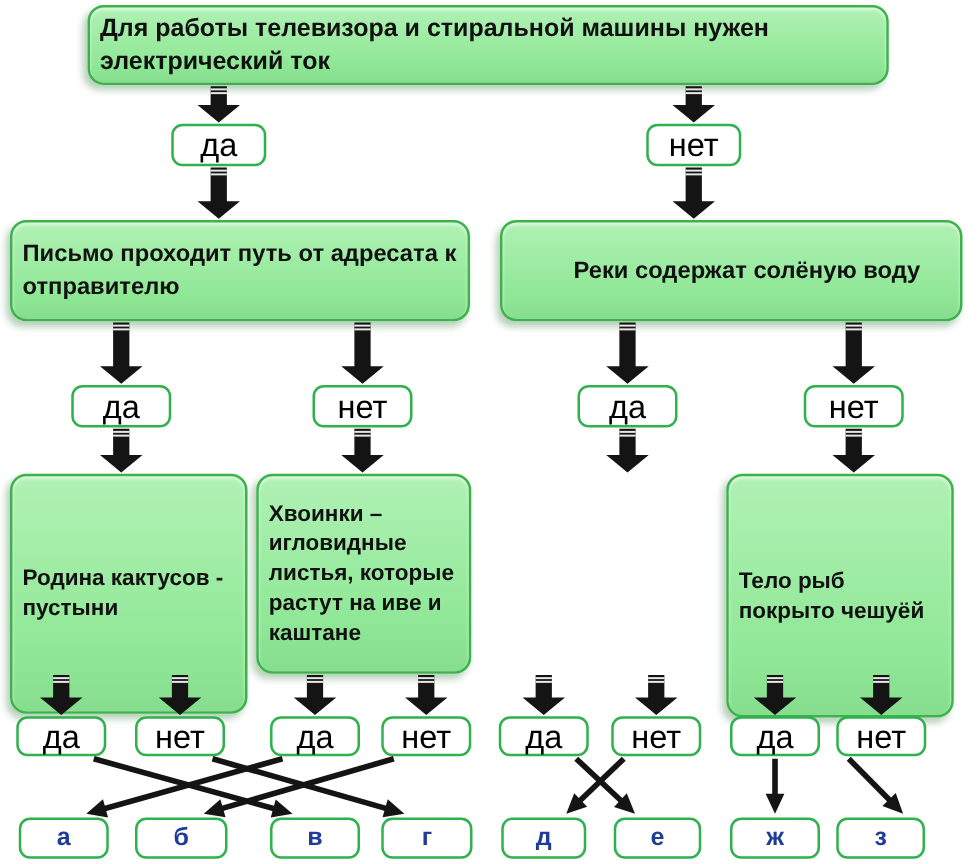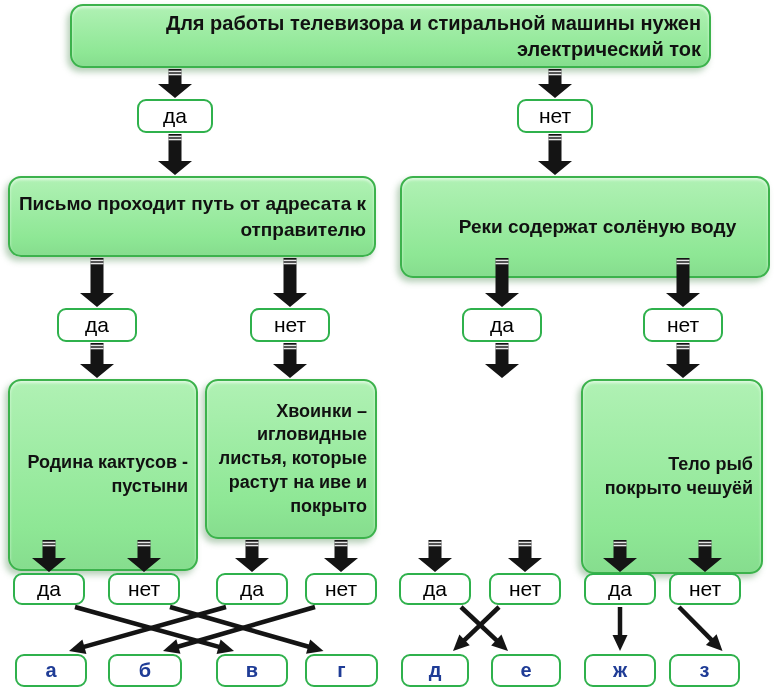--- a/index.html
+++ b/index.html
@@ -15,57 +15,57 @@
   #stage{
     position:relative;width:784px;height:691px;background:#ffffff;overflow:hidden;
     font-family:"Liberation Sans", sans-serif;color:var(--text-color);
   }
   .gbox{
     position:absolute;box-sizing:border-box;
     background:linear-gradient(180deg,var(--box-fill-top) 0%,var(--box-fill-bottom) 78%,#86dd8e 100%);
     border:2px solid var(--box-border);
     border-radius:13px;
     box-shadow:-3px 4px 6px rgba(95,150,100,.45), inset 0 2px 3px rgba(255,255,255,.6);
-    display:flex;align-items:center;justify-content:center;text-align:right;
+    display:flex;align-items:center;justify-content:center;text-align:left;
     font-weight:bold;line-height:1.32;padding:4px 8px;
   }
   .gbox.top-q{font-size:20px;}
   .gbox.mid-q{font-size:19px;}
   .gbox.leaf-q{font-size:18px;}
   .chip{
     position:absolute;box-sizing:border-box;background:#ffffff;
     border:2px solid var(--label-border);border-radius:9px;
     display:flex;align-items:center;justify-content:center;text-align:center;
-    font-size:21px;color:#000;
+    font-size:26px;color:#000;
   }
   .letter{
     font-weight:bold;font-size:20px;color:var(--letter-color);
   }
   #arrows{position:absolute;left:0;top:0;pointer-events:none;}
 </style>
 </head>
 <body>
 
 <div id="stage">
 
   <div class="gbox top-q" style="left:70px;top:4px;width:641px;height:64px;">Для работы телевизора и стиральной машины нужен электрический ток</div>
 
   <div class="chip" style="left:137px;top:99px;width:76px;height:34px;">да</div>
   <div class="chip" style="left:517px;top:99px;width:76px;height:34px;">нет</div>
 
   <div class="gbox mid-q" style="left:8px;top:176px;width:368px;height:81px;">Письмо проходит путь от адресата к отправителю</div>
-  <div class="gbox mid-q" style="left:400px;top:176px;width:370px;height:102px;padding-left:33px;">Реки содержат солёную воду</div>
+  <div class="gbox mid-q" style="left:400px;top:176px;width:370px;height:81px;padding-left:33px;">Реки содержат солёную воду</div>
 
   <div class="chip" style="left:57px;top:308px;width:80px;height:34px;">да</div>
   <div class="chip" style="left:250px;top:308px;width:80px;height:34px;">нет</div>
   <div class="chip" style="left:462px;top:308px;width:80px;height:34px;">да</div>
   <div class="chip" style="left:643px;top:308px;width:80px;height:34px;">нет</div>
 
   <div class="gbox leaf-q" style="left:8px;top:379px;width:190px;height:192px;">Родина кактусов - пустыни</div>
-  <div class="gbox leaf-q" style="left:205px;top:379px;width:172px;height:160px;">Хвоинки – игловидные листья, которые растут на иве и покрыто</div>
+  <div class="gbox leaf-q" style="left:205px;top:379px;width:172px;height:160px;">Хвоинки – игловидные листья, которые растут на иве и каштане</div>
   <div class="gbox leaf-q" style="left:581px;top:379px;width:182px;height:195px;">Тело рыб покрыто чешуёй</div>
 
   <div class="chip" style="left:13px;top:573px;width:72px;height:32px;">да</div>
   <div class="chip" style="left:108px;top:573px;width:72px;height:32px;">нет</div>
   <div class="chip" style="left:216px;top:573px;width:72px;height:32px;">да</div>
   <div class="chip" style="left:305px;top:573px;width:72px;height:32px;">нет</div>
   <div class="chip" style="left:399px;top:573px;width:72px;height:32px;">да</div>
   <div class="chip" style="left:489px;top:573px;width:72px;height:32px;">нет</div>
   <div class="chip" style="left:584px;top:573px;width:72px;height:32px;">да</div>
   <div class="chip" style="left:669px;top:573px;width:72px;height:32px;">нет</div>

